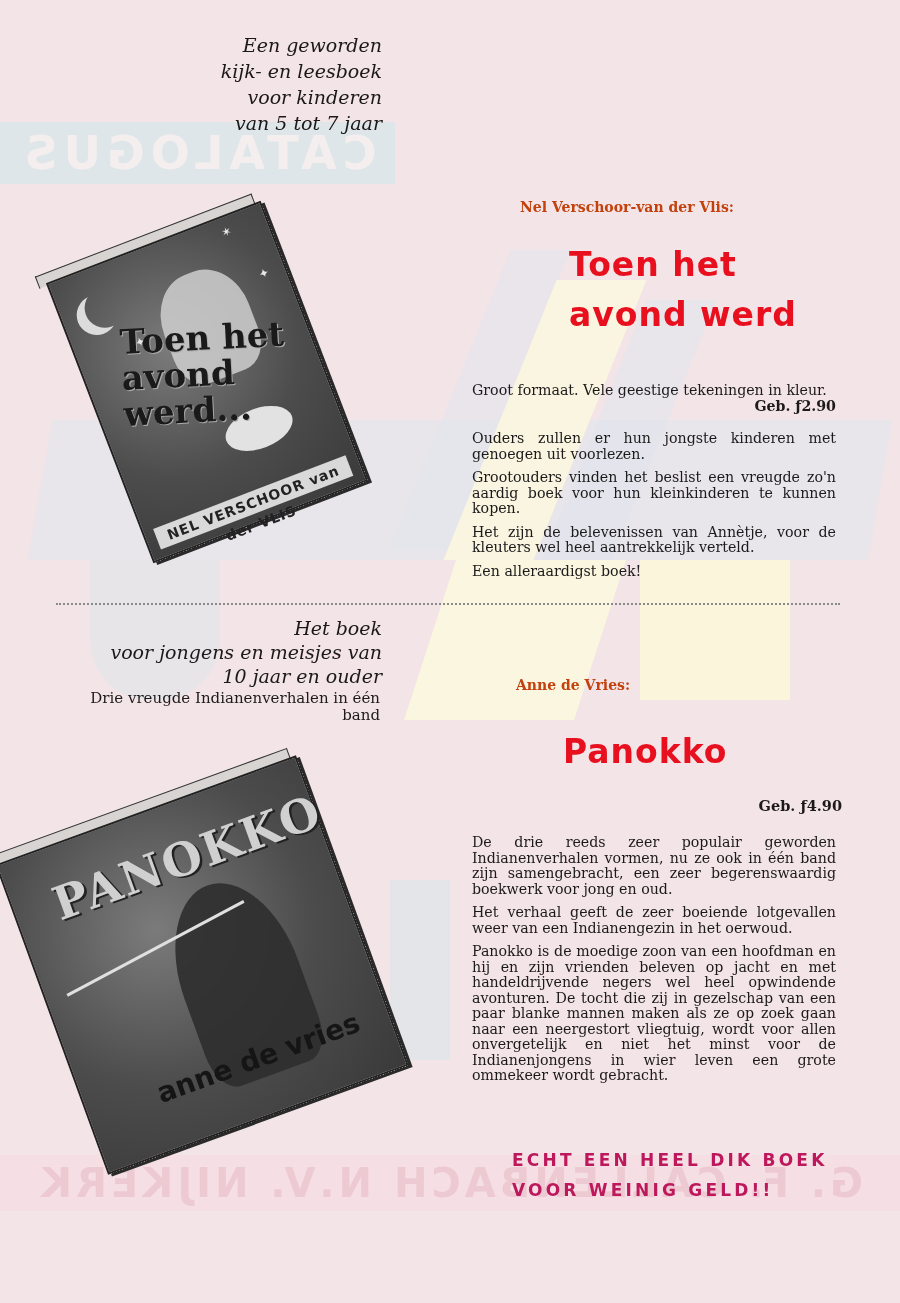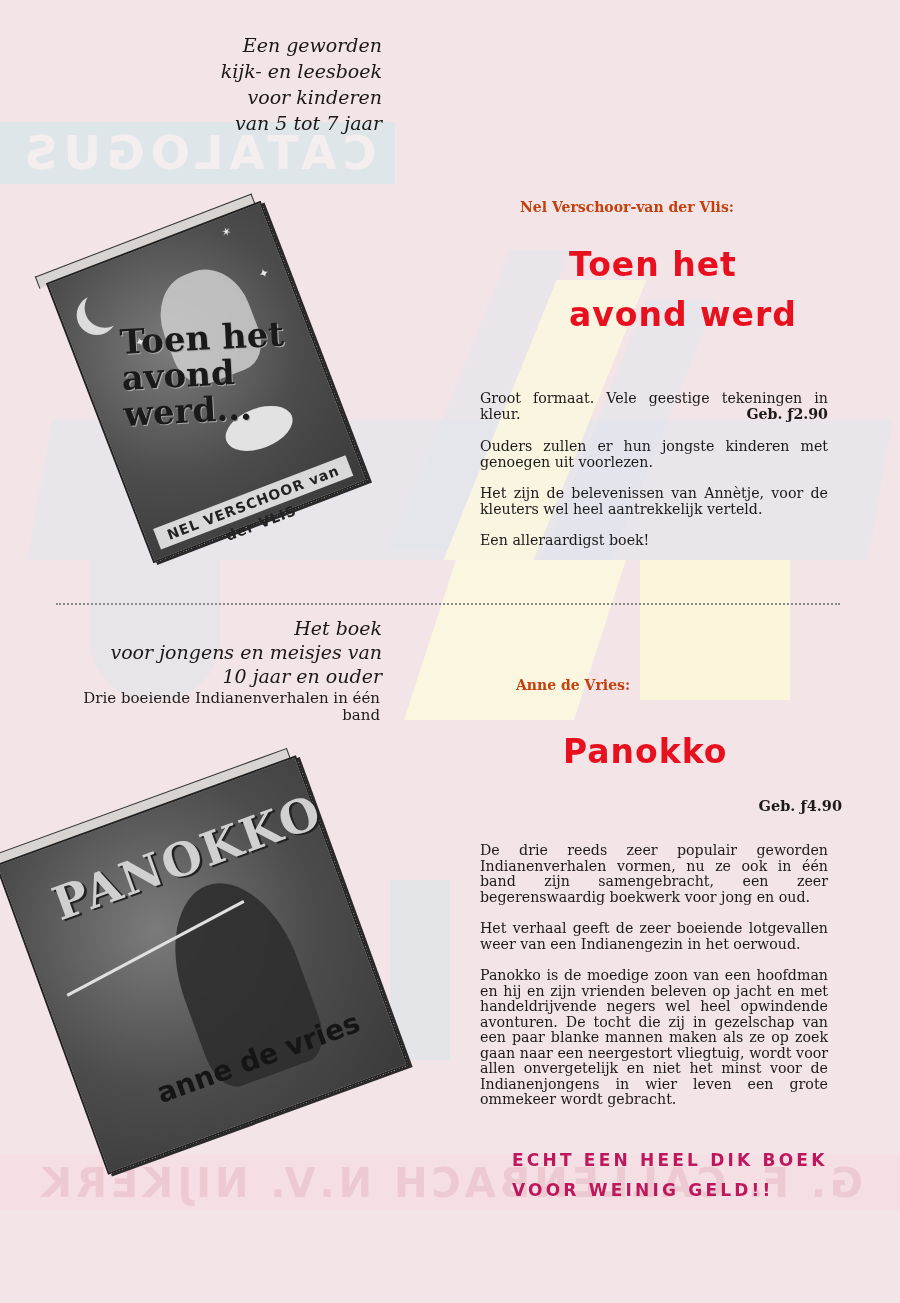--- a/index.html
+++ b/index.html
@@ -101,21 +101,21 @@
     font-size: 33px; line-height: 50px; letter-spacing: 1px; margin-left: 45px;
   }
   .title-1 { left: 524px; top: 240px; width: 300px; }
   .title-2 { left: 518px; top: 727px; }
   .title-red .line { display: block; }
 
   .body {
     position: absolute; left: 464px; width: 380px;
     font-size: 14.2px; line-height: 15.5px; color: #1c1a1a; text-align: justify;
   }
-  .body p { margin: 16px; }
+  .body p { margin: 8px; }
   .body-1a { top: 375px; }
   .body-1b { top: 423px; }
   .price { font-weight: bold; float: right; }
   .price-2 { position: absolute; right: 58px; top: 797px; font-weight: bold; font-size: 14.5px; }
   .body-2 { top: 827px; }
 
   .divider {
     position: absolute; left: 56px; top: 603px; width: 784px; height: 0;
     border-top: 2px dotted #8a8a8a;
   }
@@ -167,32 +167,33 @@
   <span class="line">Toen het</span>
   <span class="line">avond werd</span>
 </div>
 
 <div class="body body-1a">
   <p><span>Groot formaat. Vele geestige tekeningen in kleur.</span>
   <span class="price">Geb. ƒ2.90</span></p>
 </div>
 <div class="body body-1b">
   <p>Ouders zullen er hun jongste kinderen met genoegen uit voorlezen.</p>
+  <p>Grootouders vinden het beslist een vreugde zo'n aardig boek voor hun kleinkinderen te kunnen kopen.</p>
   <p>Het zijn de belevenissen van Annètje, voor de kleuters wel heel aantrekkelijk verteld.</p>
   <p>Een alleraardigst boek!</p>
 </div>
 
 <div class="divider"></div>
 
 <div class="tagline tag-2">
   <span class="line">Het boek</span>
   <span class="line">voor jongens en meisjes van</span>
   <span class="line">10 jaar en ouder</span>
 </div>
-<div class="subtag">Drie boeiende Indianenverhalen in één band</div>
+<div class="subtag">Drie vreugde Indianenverhalen in één band</div>
 
 <div class="book book-2">
   <div class="pages"></div>
   <div class="cover">
     <div class="warrior"></div>
     <div class="spear"></div>
     <div class="cover-title b2-title">PANOKKO</div>
     <div class="b2-author">anne de vries</div>
   </div>
 </div>

